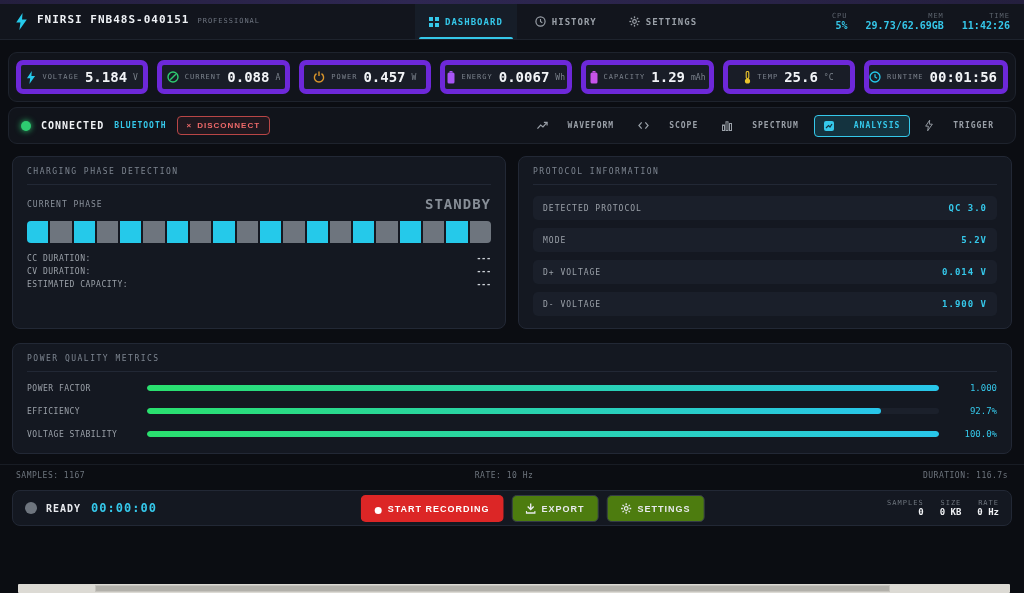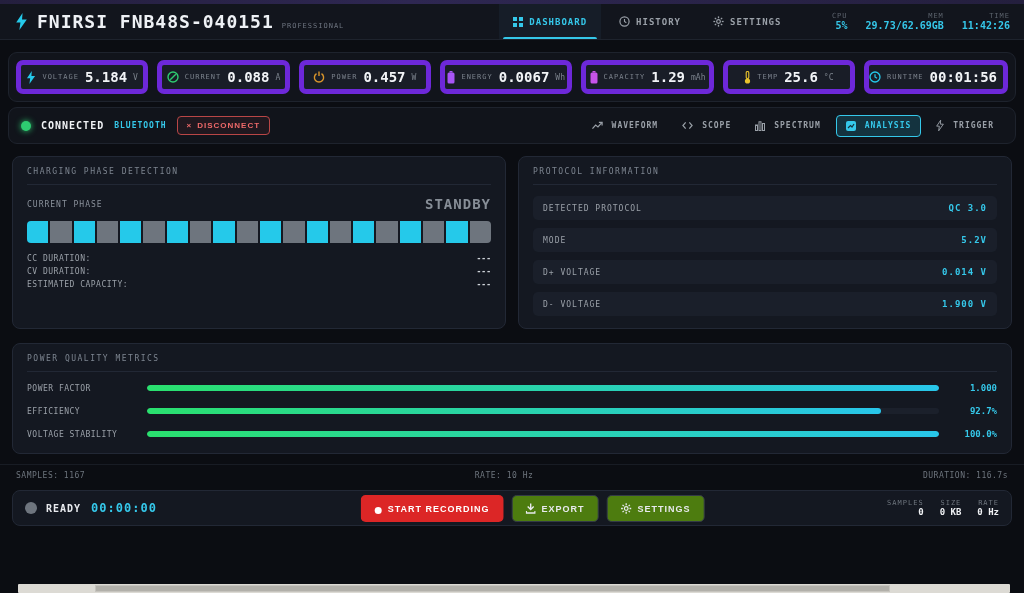--- a/index.html
+++ b/index.html
@@ -12,21 +12,21 @@
   }
   .accent-strip { height:4px; background:linear-gradient(90deg,#241f3e,#2e2752 40%,#241f3e); }
 
   
   .header {
     height:36px; background:#12151d; border-bottom:1px solid #1e232d;
     display:flex; align-items:center; padding:0 14px;
   }
   .brand { display:flex; align-items:baseline; gap:8px; }
   .brand .bolt { align-self:center; display:flex; }
-  .brand-title { font-size:18px; font-weight:bold; letter-spacing:1px; color:#eef1f5; }
+  .brand-title { font-size:11px; font-weight:bold; letter-spacing:1px; color:#eef1f5; }
   .brand-badge { font-size:7px; color:#6e7580; letter-spacing:1px; }
   .header-tabs { display:flex; align-items:stretch; height:100%; margin-left:155px; gap:4px; }
   .htab { display:flex; align-items:center; gap:6px; padding:0 14px; font-size:9px; font-weight:bold;
           letter-spacing:1px; color:#9aa0a8; position:relative; cursor:pointer; }
   .htab.active { color:#35c8ea; background:#161d28; }
   .htab.active::after { content:""; position:absolute; left:4px; right:4px; bottom:0;
           height:2px; background:#35c8ea; border-radius:2px 2px 0 0; }
   .header-stats { margin-left:auto; display:flex; gap:18px; }
   .hstat { text-align:right; }
   .hstat-label { font-size:7px; color:#5d646e; letter-spacing:1px; }
@@ -53,21 +53,21 @@
   }
   .status-dot { width:10px; height:10px; border-radius:50%; background:#2ecc71; box-shadow:0 0 6px #2ecc71; }
   .conn-label { font-size:10px; font-weight:bold; letter-spacing:1px; color:#f0f2f5; }
   .conn-transport { font-size:8px; font-weight:bold; letter-spacing:1px; color:#35c8ea; }
   .btn-disconnect {
     display:flex; align-items:center; gap:5px; border:1px solid #b94646; border-radius:4px;
     background:rgba(224,85,85,.07); color:#ef6a6a; font-size:8px; font-weight:bold; letter-spacing:1px;
     padding:4px 9px; cursor:pointer;
   }
   .view-tabs { margin-left:auto; display:flex; align-items:center; gap:6px; }
-  .vtab { display:flex; align-items:center; gap:9px; padding:5px 9px; border-radius:4px;
+  .vtab { display:flex; align-items:center; gap:20px; padding:5px 9px; border-radius:4px;
           font-size:8px; font-weight:bold; letter-spacing:1px; color:#9aa0a8; cursor:pointer; }
   .vtab.active { background:#14333f; border:1px solid #35c8ea; color:#35c8ea; }
 
   
   .panel-row { margin:0 12px 14px; display:grid; grid-template-columns:1fr 1fr; gap:12px; }
   .panel { background:#141821; border:1px solid #222835; border-radius:8px; padding:10px 14px 12px; }
   .panel-title { font-size:8px; letter-spacing:1.5px; color:#7d8590; padding-bottom:8px;
                  border-bottom:1px solid #222835; margin-bottom:11px; }
 
   .phase-head { display:flex; align-items:center; justify-content:space-between; }
@@ -87,21 +87,21 @@
   .proto-row:last-child { margin-bottom:0; }
   .proto-label { font-size:8px; color:#9aa0a8; letter-spacing:1px; }
   .proto-value { font-size:9px; font-weight:bold; color:#35c8ea; letter-spacing:1px; }
 
   .pq-panel { margin:0 12px; }
   .pq-row { display:flex; align-items:center; margin-bottom:13px; }
   .pq-row:last-child { margin-bottom:2px; }
   .pq-label { width:120px; font-size:8px; color:#9aa0a8; letter-spacing:.5px; }
   .pq-track { flex:1; height:6px; background:#1b202b; border-radius:3px; overflow:hidden; }
   .pq-fill { height:100%; border-radius:3px; background:linear-gradient(90deg,#2ae06e,#28c6ea); }
-  .pq-value { width:58px; text-align:right; font-size:9px; font-weight:bold; color:#35c8ea; }
+  .pq-value { width:58px; text-align:right; font-size:9px; font-weight:normal; color:#35c8ea; }
 
   
   .status-strip { margin-top:10px; border-top:1px solid #181c24; padding:6px 16px 0;
                   display:flex; font-size:8px; color:#6e757e; letter-spacing:.5px; }
   .status-strip .mid { flex:1; text-align:center; }
 
   
   .recbar { margin:10px 12px 0; background:#141821; border:1px solid #222835; border-radius:8px;
             height:36px; display:flex; align-items:center; padding:0 12px; }
   .rec-dot { width:12px; height:12px; border-radius:50%; background:#6e757e; }

